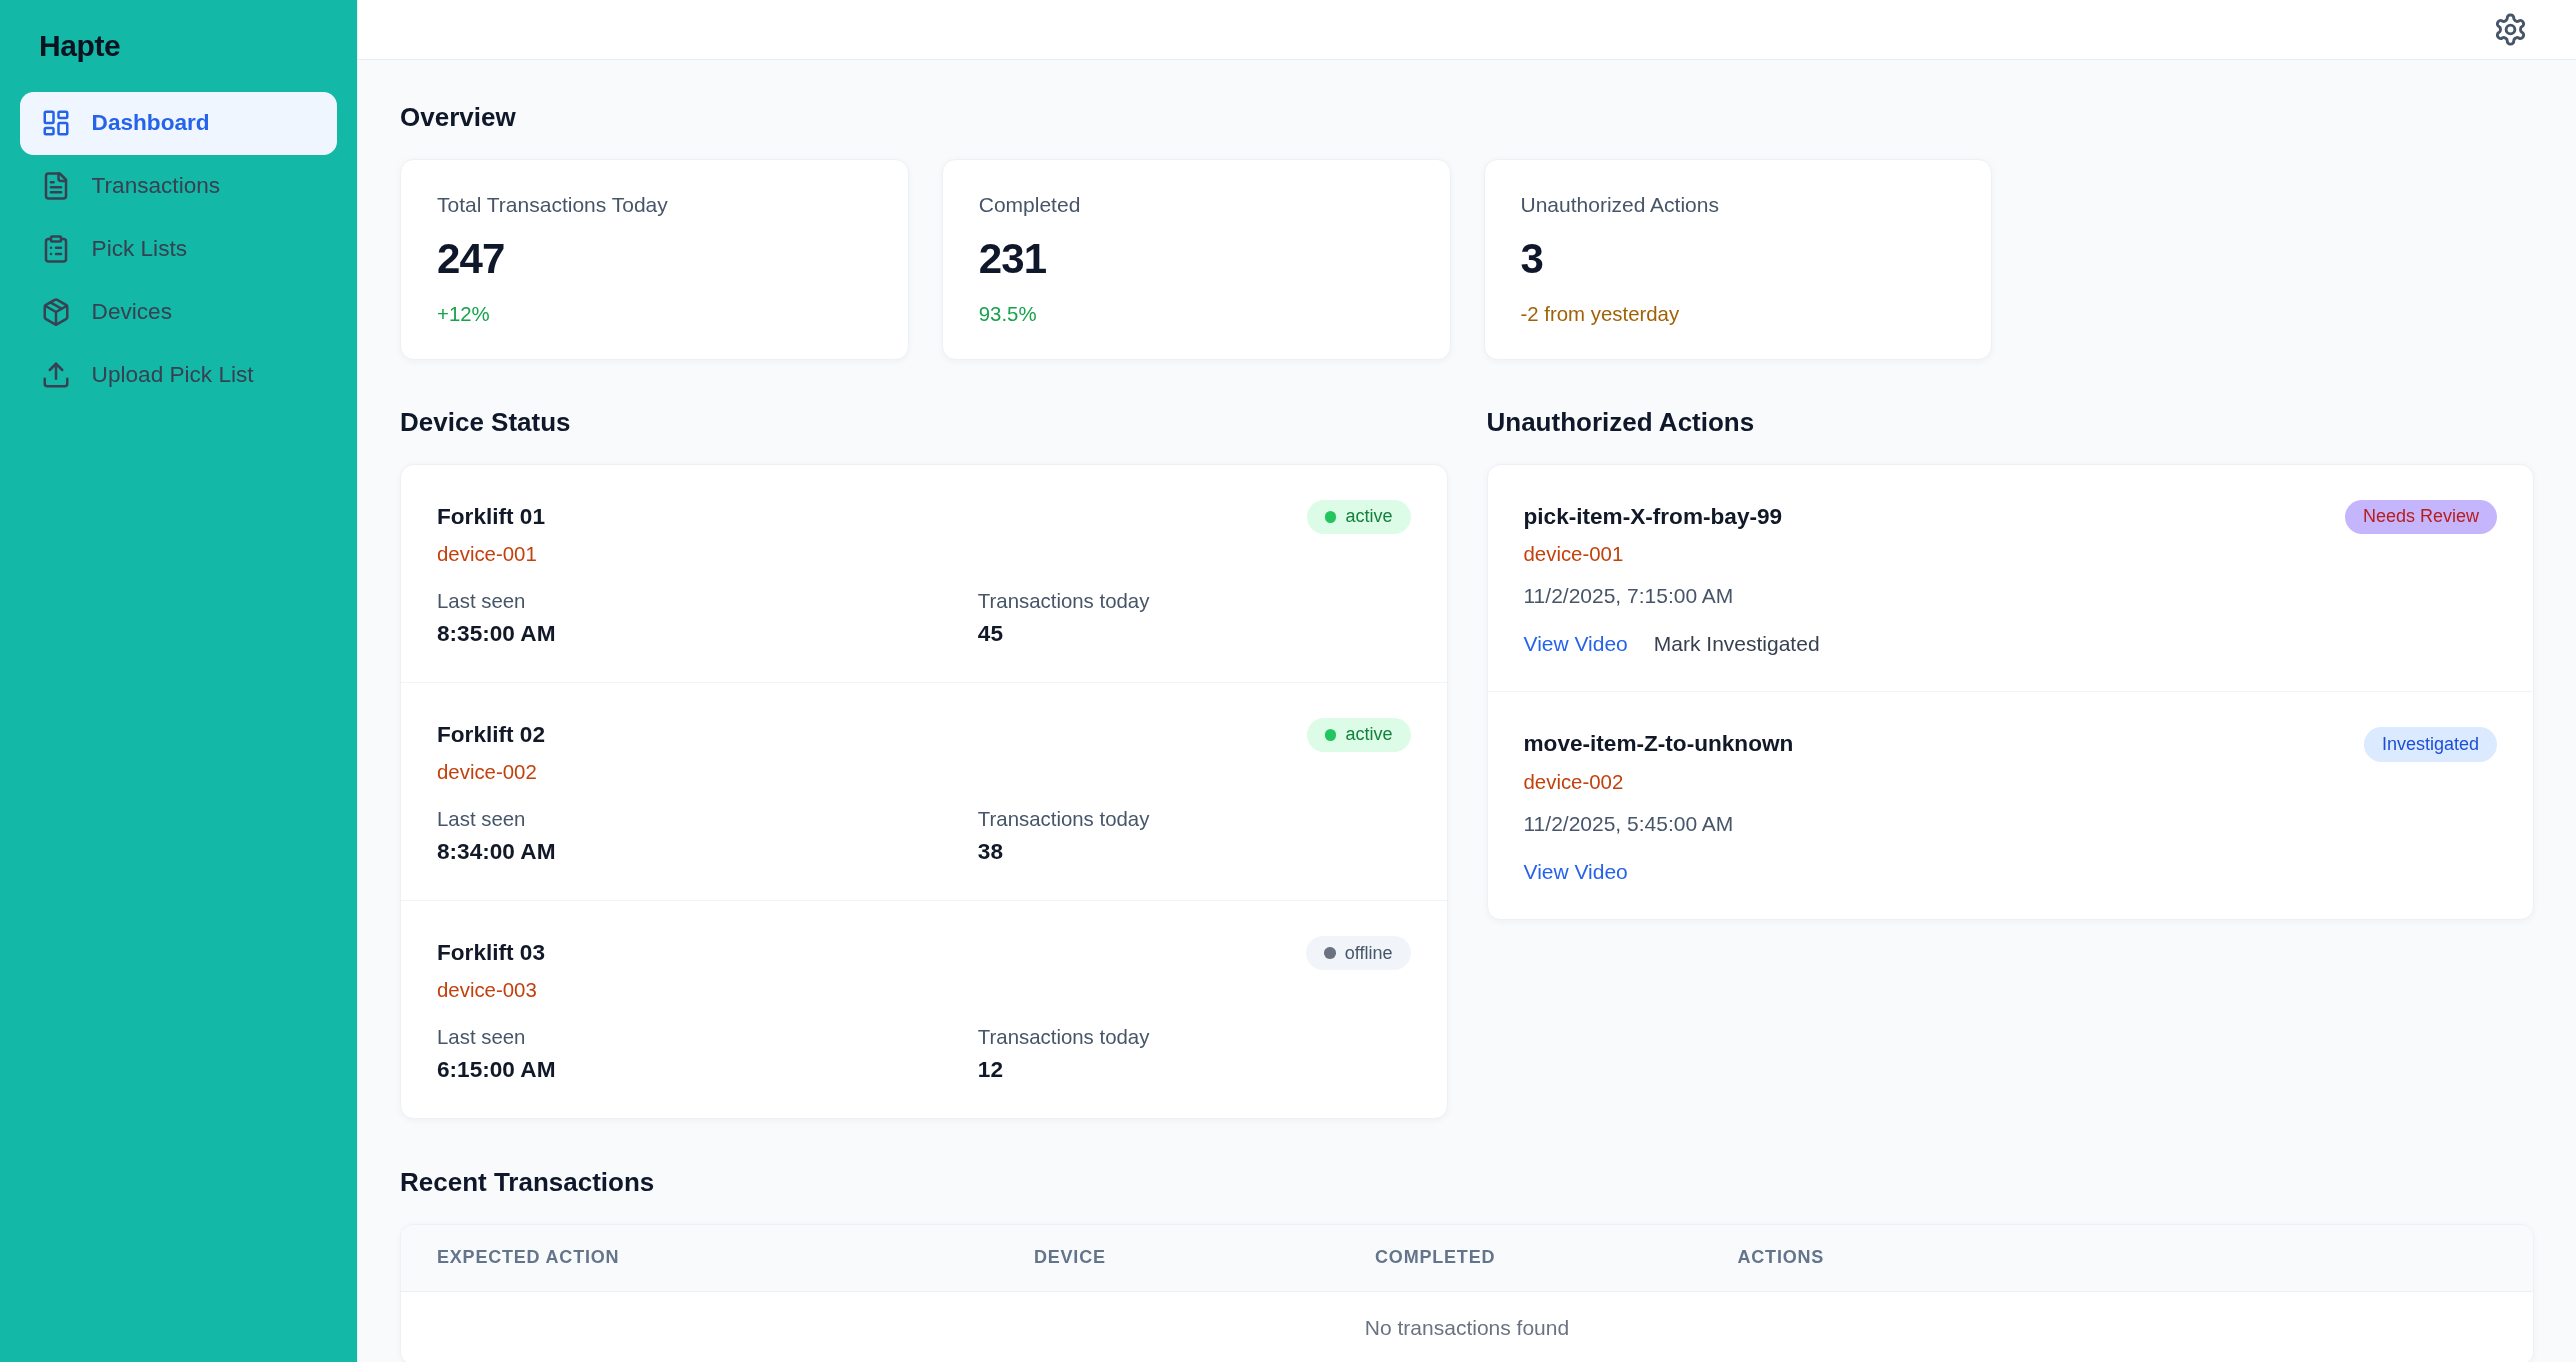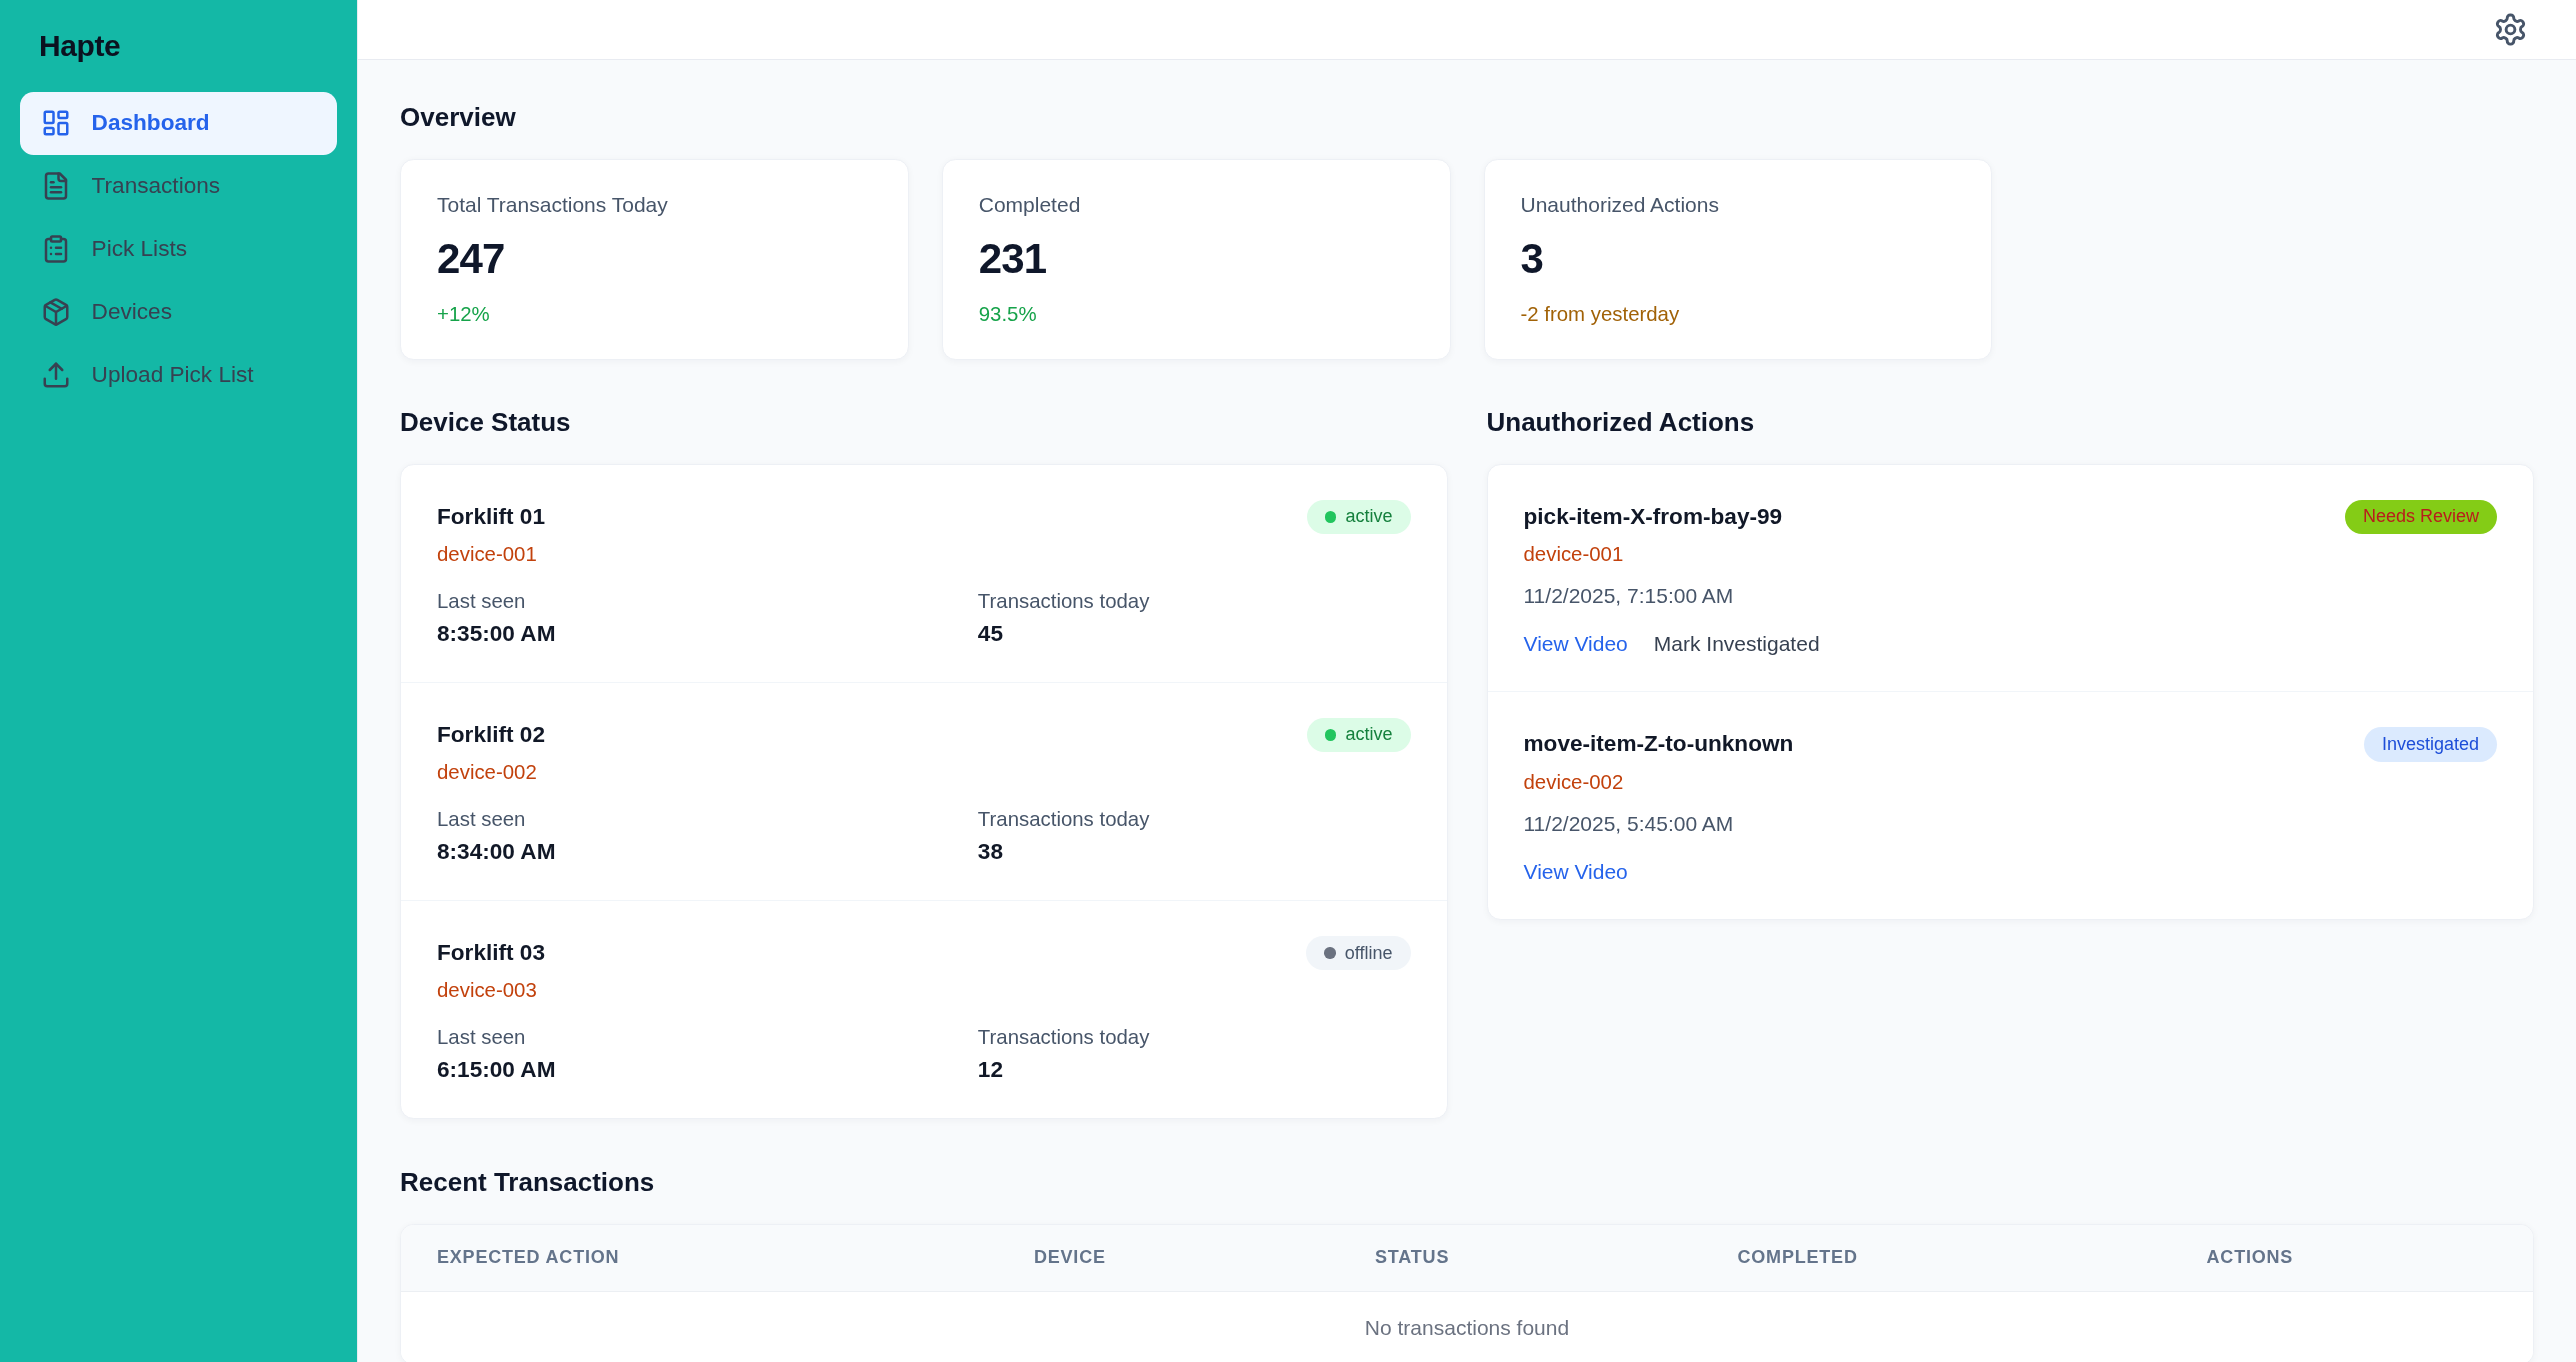--- a/index.html
+++ b/index.html
@@ -95,21 +95,21 @@
   .badge {
     display: inline-flex; align-items: center; gap: 9px;
     font-size: 18px; font-weight: 500;
     padding: 6.8px 18px; border-radius: 753px; white-space: nowrap;
   }
   .dot { width: 11.3px; height: 11.3px; border-radius: 50%; }
   .badge[data-status="active"] { background: #dcfce7; color: #15803d; }
   .badge[data-status="active"] .dot { background: #22c55e; }
   .badge[data-status="offline"] { background: #f1f5f9; color: #475569; }
   .badge[data-status="offline"] .dot { background: #6b7280; }
-  .badge[data-kind="needs-review"] { background: #84cc16; color: #b91c1c; }
+  .badge[data-kind="needs-review"] { background: #c4b5fd; color: #b91c1c; }
   .badge[data-kind="investigated"] { background: #dbeafe; color: #1d4ed8; }
 
   .metrics { margin-top: 24px; display: grid; grid-template-columns: 1.25fr 1fr; }
   .metric-label { font-size: 20.4px; color: #475569; }
   .metric-value { margin-top: 7.5px; font-size: 22.6px; font-weight: 700; color: #111827; }
 
   .ua-time { margin-top: 18px; font-size: 21px; color: #475569; }
   .ua-actions { margin-top: 24px; display: flex; gap: 26px; text-align: center; }
   .action-link { font-size: 21px; font-weight: 500; text-decoration: none; cursor: pointer; }
   .action-link[data-kind="primary-link"] { color: #2563eb; }
@@ -349,21 +349,20 @@
         </section>
 
       </div>
 
       <section>
         <h2 class="section-heading">Recent Transactions</h2>
         <div class="panel table-panel">
           <div class="table-head">
             <div class="th">EXPECTED ACTION</div>
             <div class="th">DEVICE</div>
-            <div class="th">STATUS</div>
             <div class="th">COMPLETED</div>
             <div class="th">ACTIONS</div>
           </div>
           <div class="table-empty">No transactions found</div>
         </div>
       </section>
 
     </main>
   </div>
 </div>

